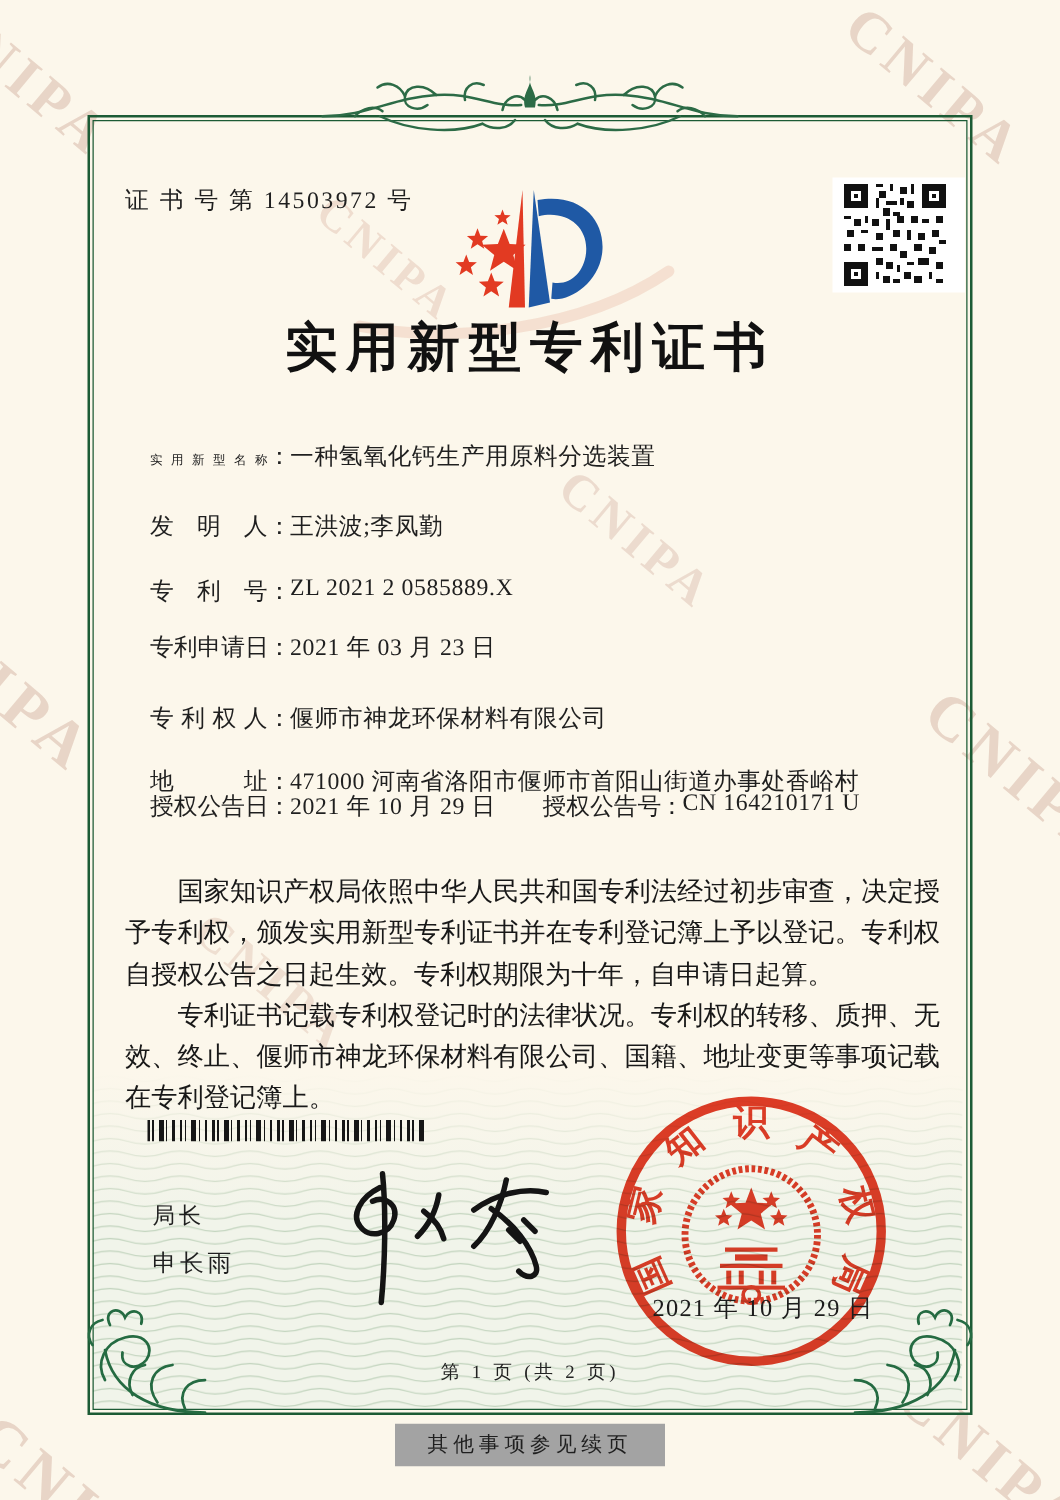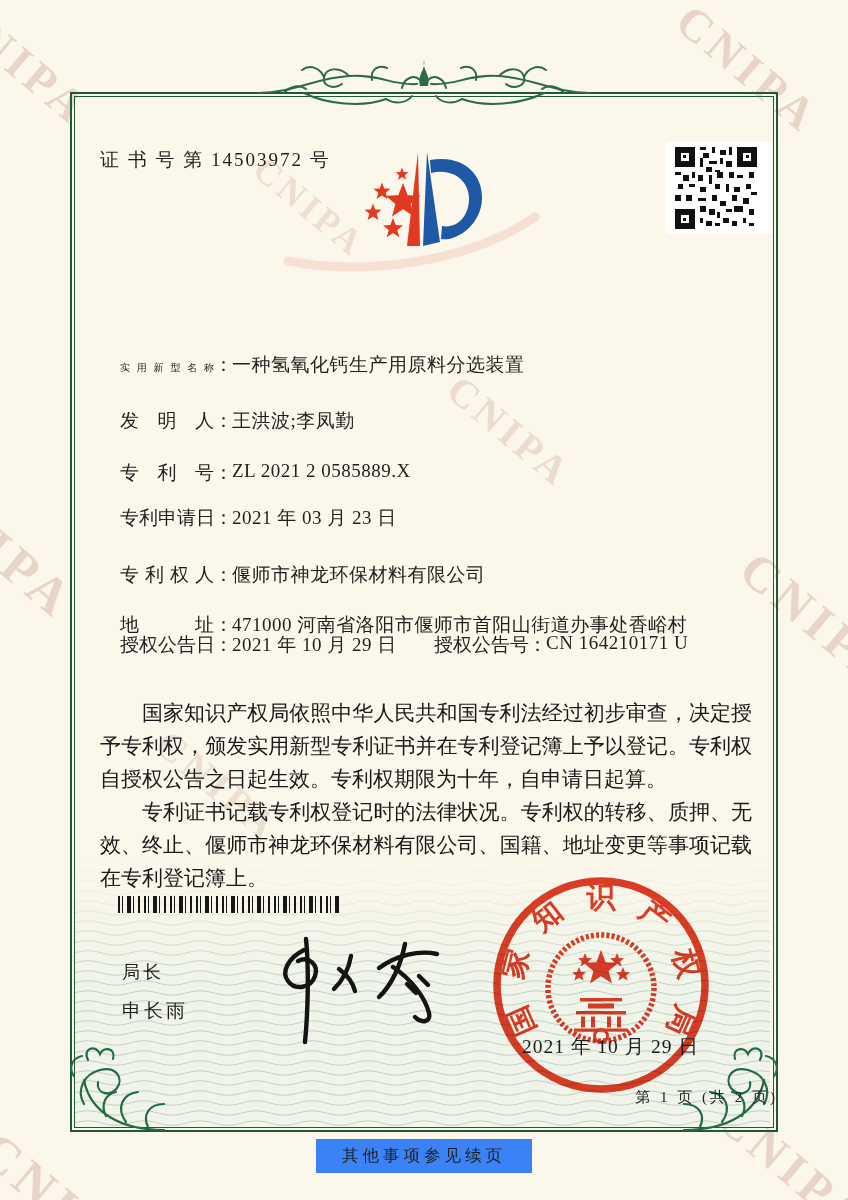--- a/index.html
+++ b/index.html
@@ -33,24 +33,24 @@
             line-height:33px;text-align:justify;color:#181818;}
   .bodytext p{margin:0;text-indent:2em;}
   
   .barcode{position:absolute;left:118px;top:896px;width:222px;height:17px;
     background:repeating-linear-gradient(90deg,#161616 0 2px,transparent 2px 4px,
       #161616 4px 5px,transparent 5px 9px,#161616 9px 13px,transparent 13px 15px,
       #161616 15px 16px,transparent 16px 20px,#161616 20px 22px,transparent 22px 26px);}
   .signtitle{position:absolute;left:122px;top:960px;font-size:18px;letter-spacing:3px;}
   .signname{position:absolute;left:122px;top:998px;font-size:19px;letter-spacing:3px;}
   .sealdate{position:absolute;left:522px;top:1033px;font-size:19.5px;letter-spacing:1px;color:#1c1c1c;}
-  .pageinfo{position:absolute;left:70px;top:1088px;width:708px;text-align:right;
+  .pageinfo{position:absolute;left:70px;top:1088px;width:708px;text-align:center;
             font-size:15px;letter-spacing:3px;color:#222;}
   .contnote{position:absolute;left:424px;top:1139px;transform:translateX(-50%);
-            background:#3b82f6;padding:6px 26px;font-size:16.5px;letter-spacing:4px;}
+            background:#a3a3a3;padding:6px 26px;font-size:16.5px;letter-spacing:4px;}
   svg{display:block;}
 </style>
 </head>
 <body>
 
 <div class="page">
 
   <span class="wm" style="left:-30px;top:-14px;font-size:46px;">CNIPA</span>
   <span class="wm" style="left:700px;top:-6px;font-size:46px;">CNIPA</span>
   <span class="wm" style="left:272px;top:148px;font-size:36px;color:rgba(214,172,155,0.35);">CNIPA</span>
@@ -195,20 +195,21 @@
           <rect x="11" y="26" width="2" height="2"></rect>
           <rect x="14" y="27" width="2" height="1"></rect>
         <rect x="17" y="25" width="2" height="2"></rect>
           <rect x="20" y="26" width="2" height="2"></rect>
           <rect x="24" y="25" width="1" height="2"></rect>
         <rect x="26" y="27" width="2" height="1"></rect>
       </g>
     </svg>
   </div>
 
+  <div class="title">实用新型专利证书</div>
 
   <div class="frow" style="top:352px;">
     <span class="flabel small">实用新型名称</span><span class="fcolon">：</span>
     <span class="fvalue">一种氢氧化钙生产用原料分选装置</span>
   </div>
   <div class="frow" style="top:408px;">
     <span class="flabel">发明人</span><span class="fcolon">：</span>
     <span class="fvalue">王洪波;李凤勤</span>
   </div>
   <div class="frow" style="top:460px;">

